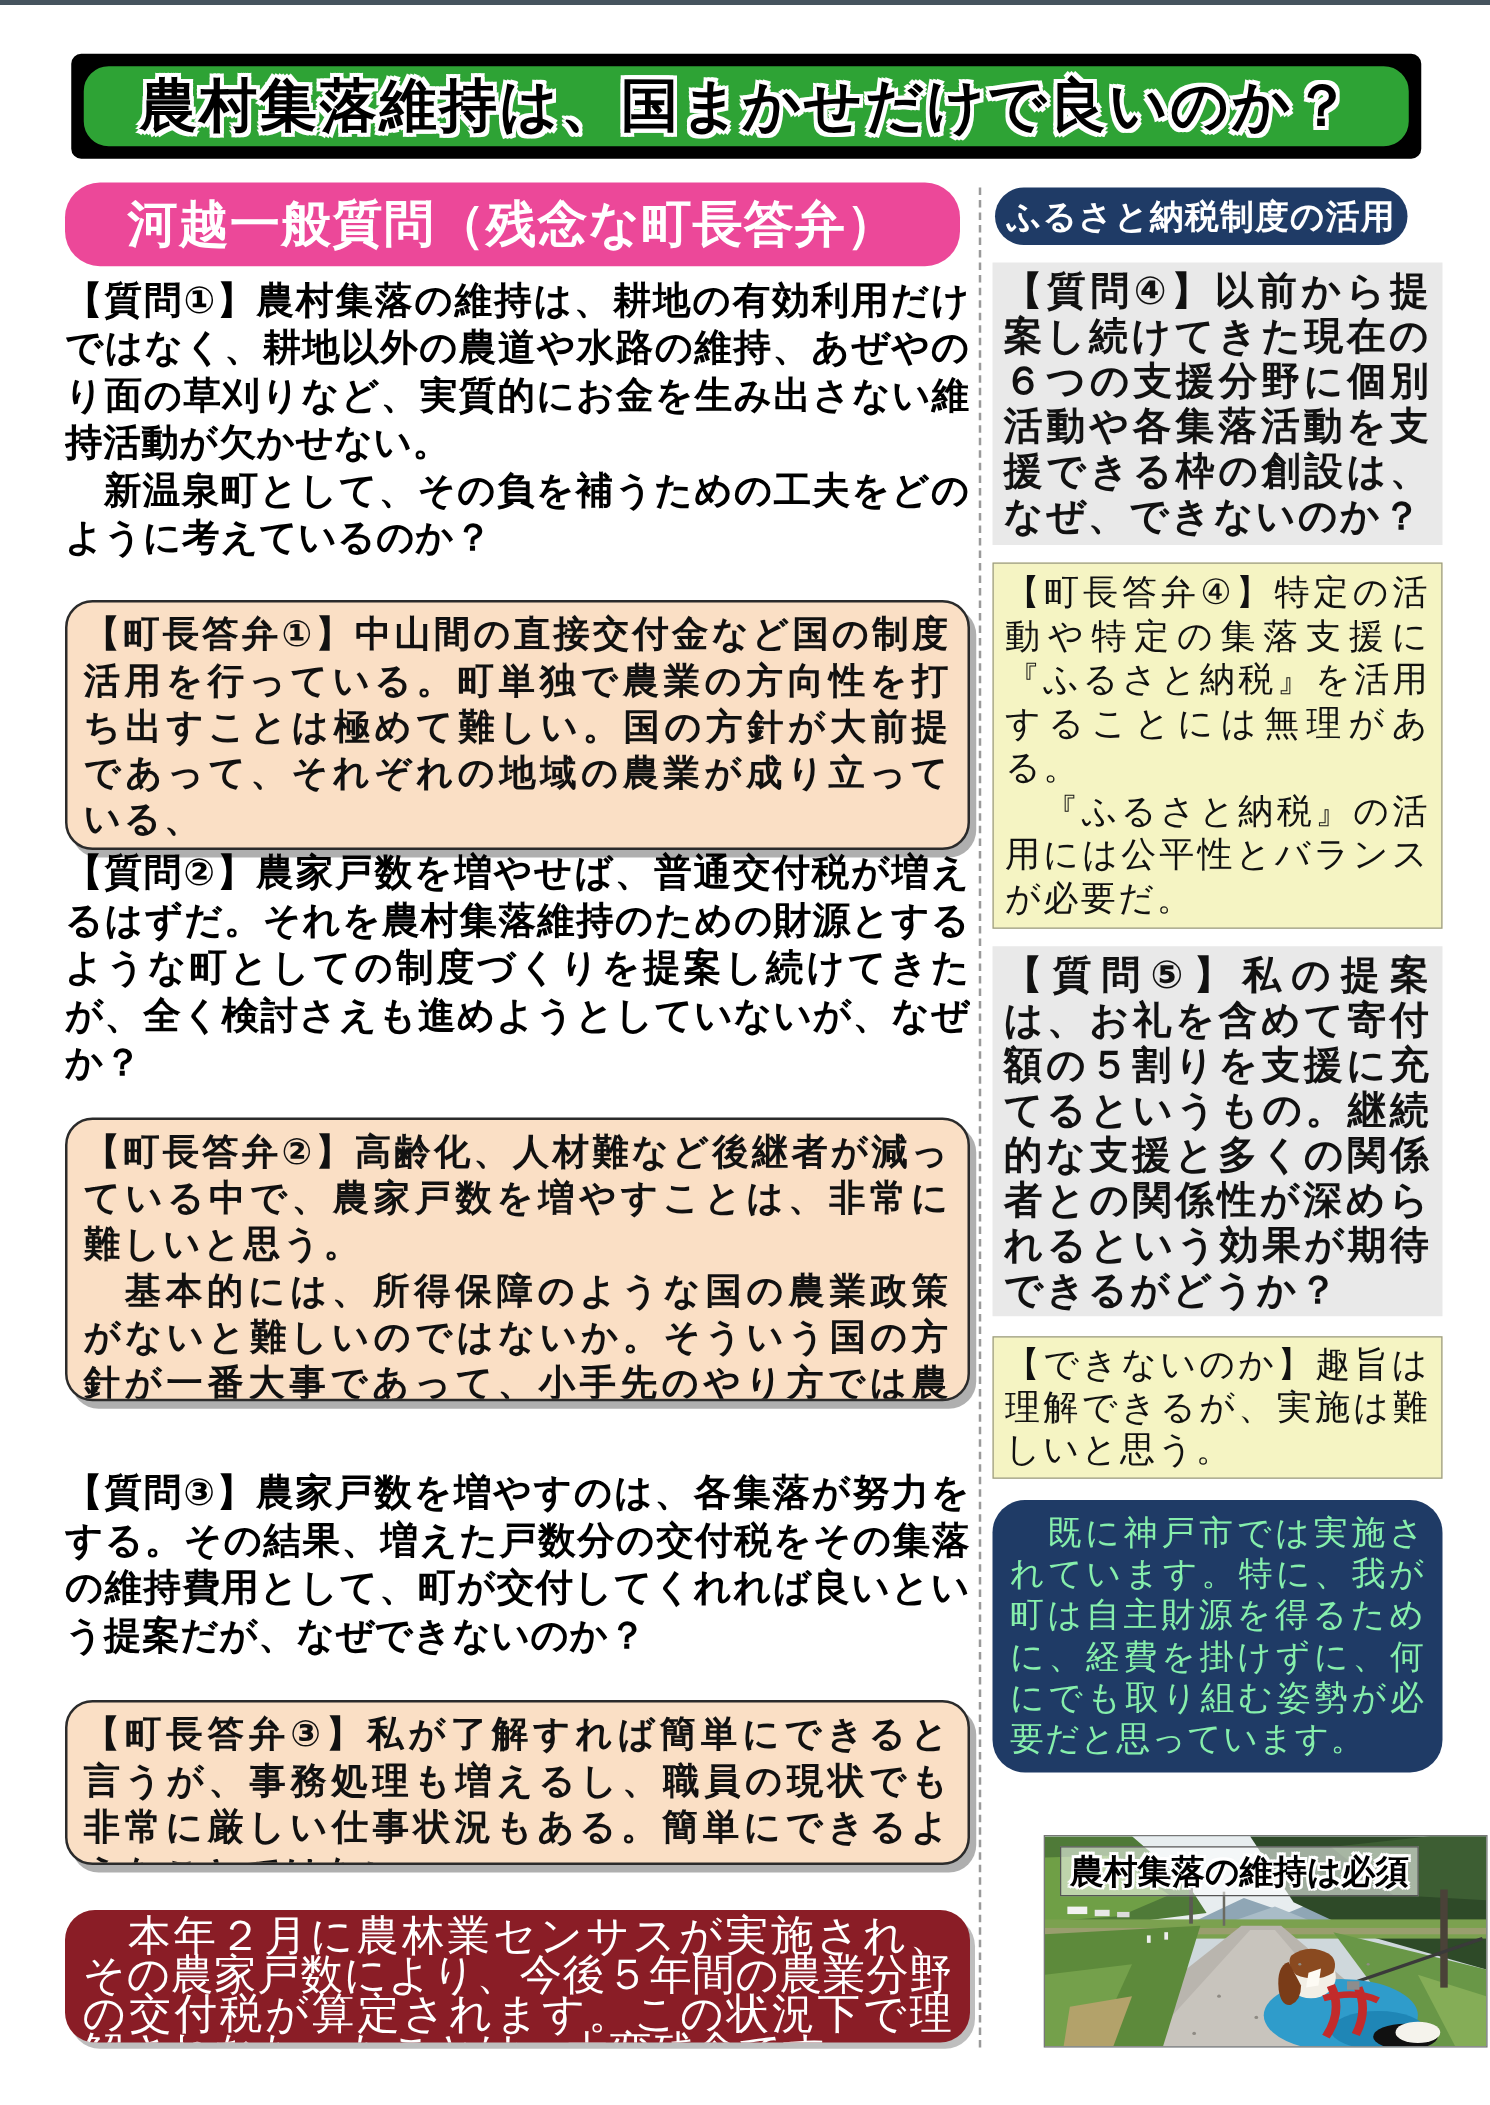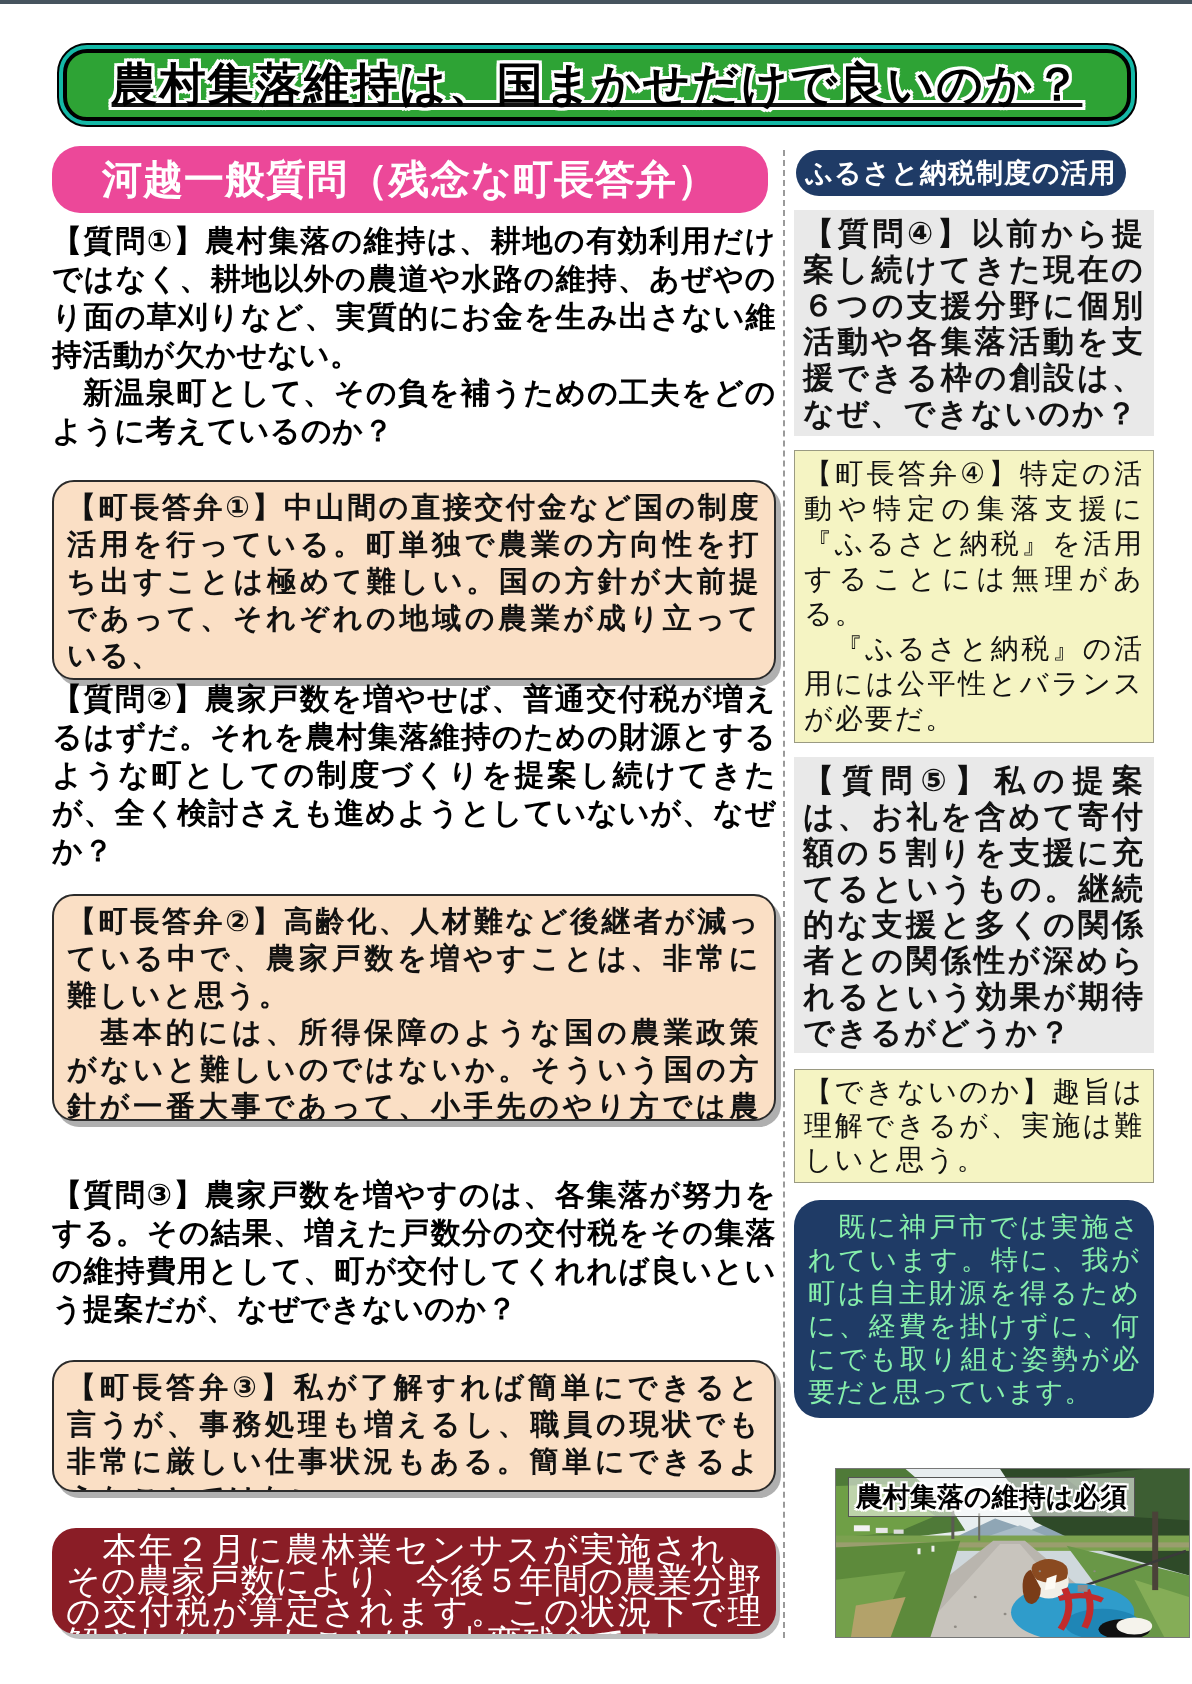--- a/index.html
+++ b/index.html
@@ -6,22 +6,22 @@
   .page{
     position:relative;width:1192px;height:1684px;background:#ffffff;
     font-family:"DejaVu Sans","Liberation Sans",sans-serif;
     color:#111;overflow:hidden;
   }
   .top-rule{position:absolute;left:0;top:0;width:100%;height:4px;background:#46545e;}
 
   
   .green-banner-outer{
     position:absolute;left:57px;top:43px;width:1080px;height:84px;
-    border:2px solid #000;border-radius:30px;background:#14b8a6;
-    box-sizing:border-box;padding:4px;text-decoration:underline;
+    border:2px solid #000;border-radius:8px;background:#000000;
+    box-sizing:border-box;padding:4px;
   }
   .green-banner-inner{
     width:100%;height:100%;box-sizing:border-box;
     background:#2ea335;border:4px solid #000;border-radius:24px;
     display:flex;align-items:center;justify-content:center;
   }
   .green-banner-inner .t{
     font-size:46px;font-weight:bold;color:#000;letter-spacing:2px;white-space:nowrap;
     text-shadow:-3px -3px 0 #fff,3px -3px 0 #fff,-3px 3px 0 #fff,3px 3px 0 #fff,
                  0 -3px 0 #fff,0 3px 0 #fff,-3px 0 0 #fff,3px 0 0 #fff;

